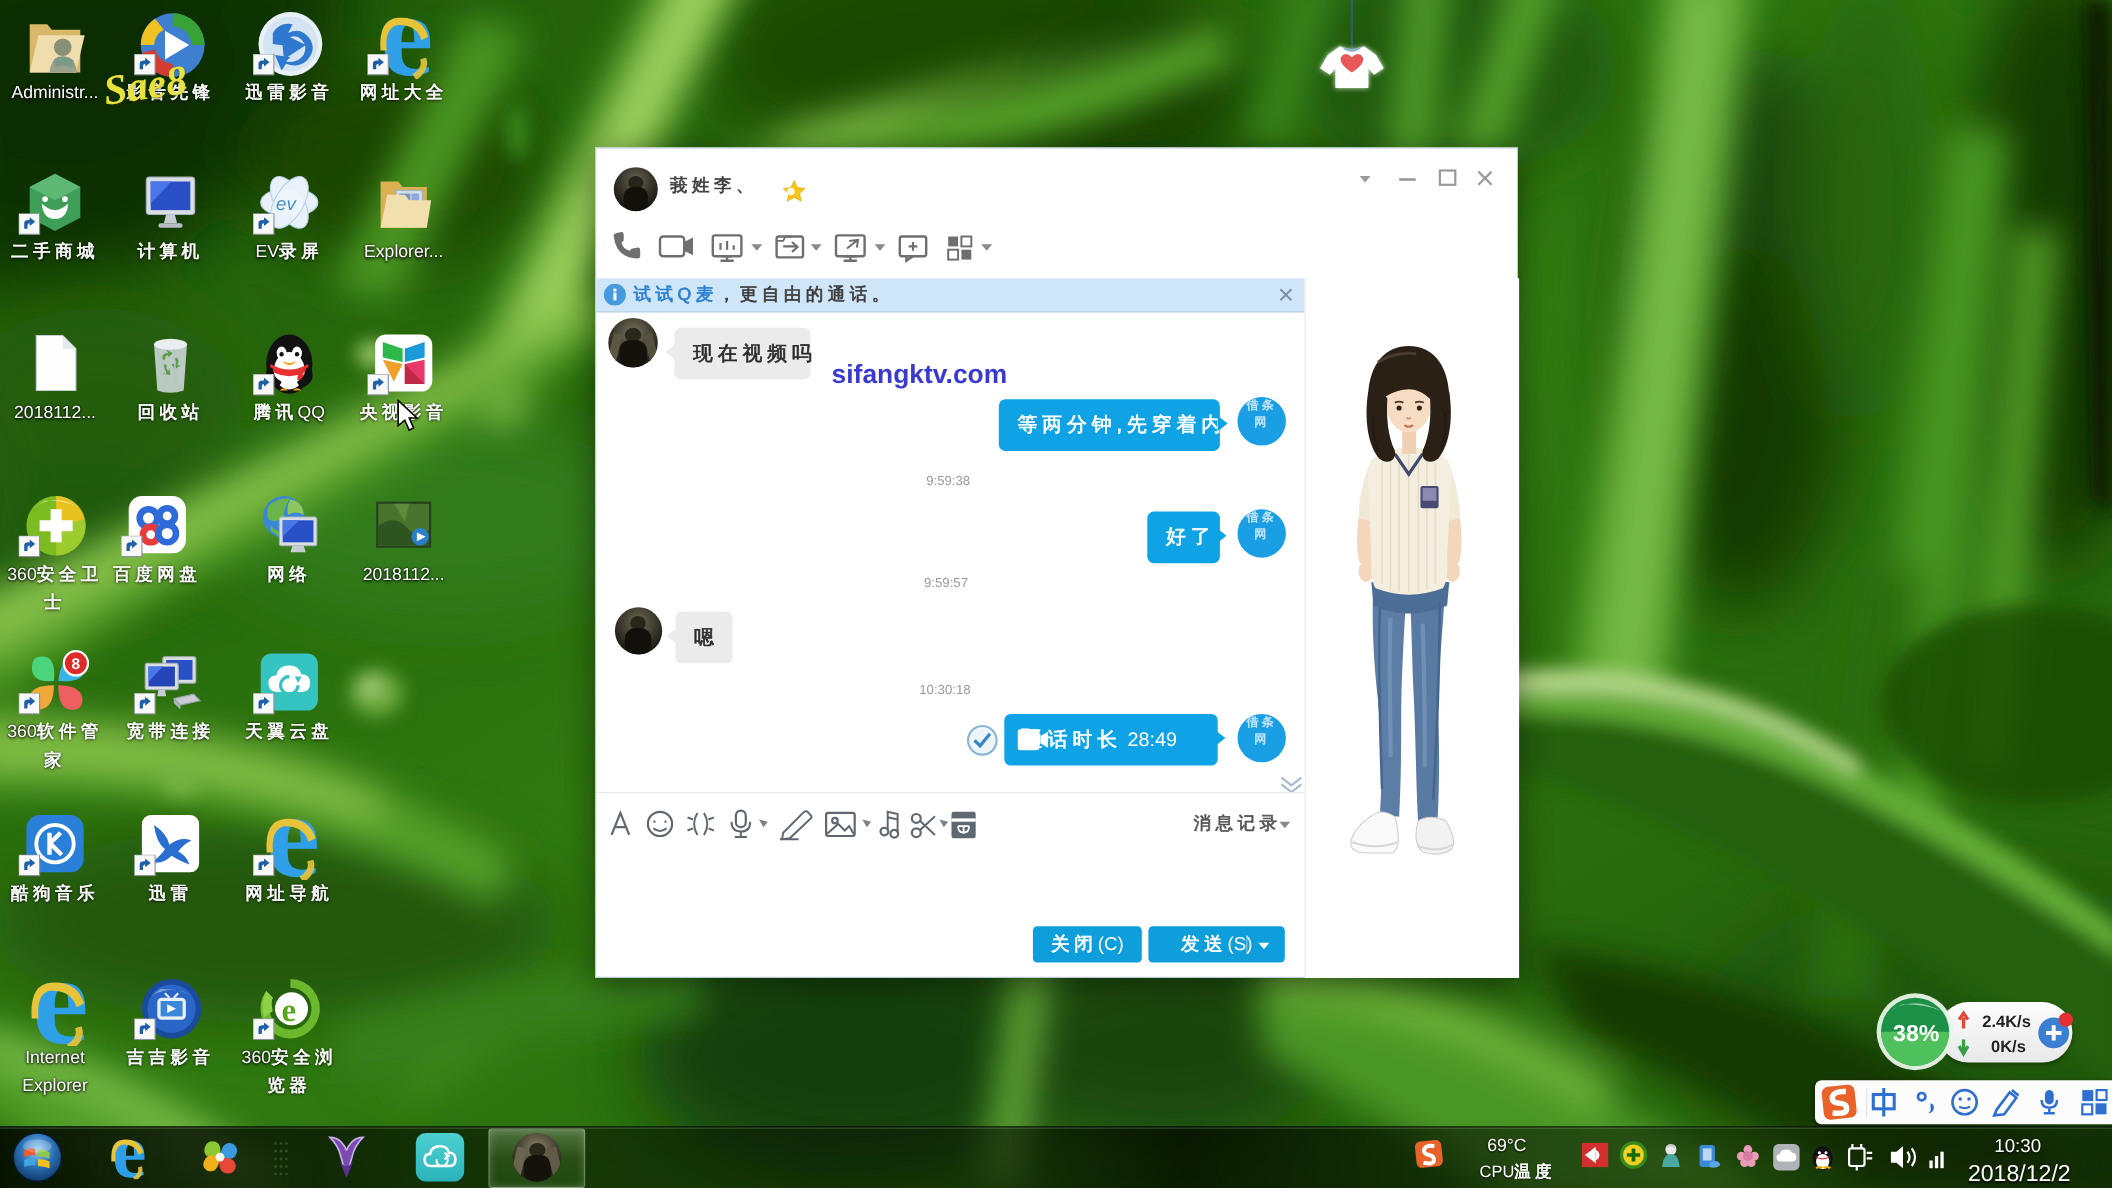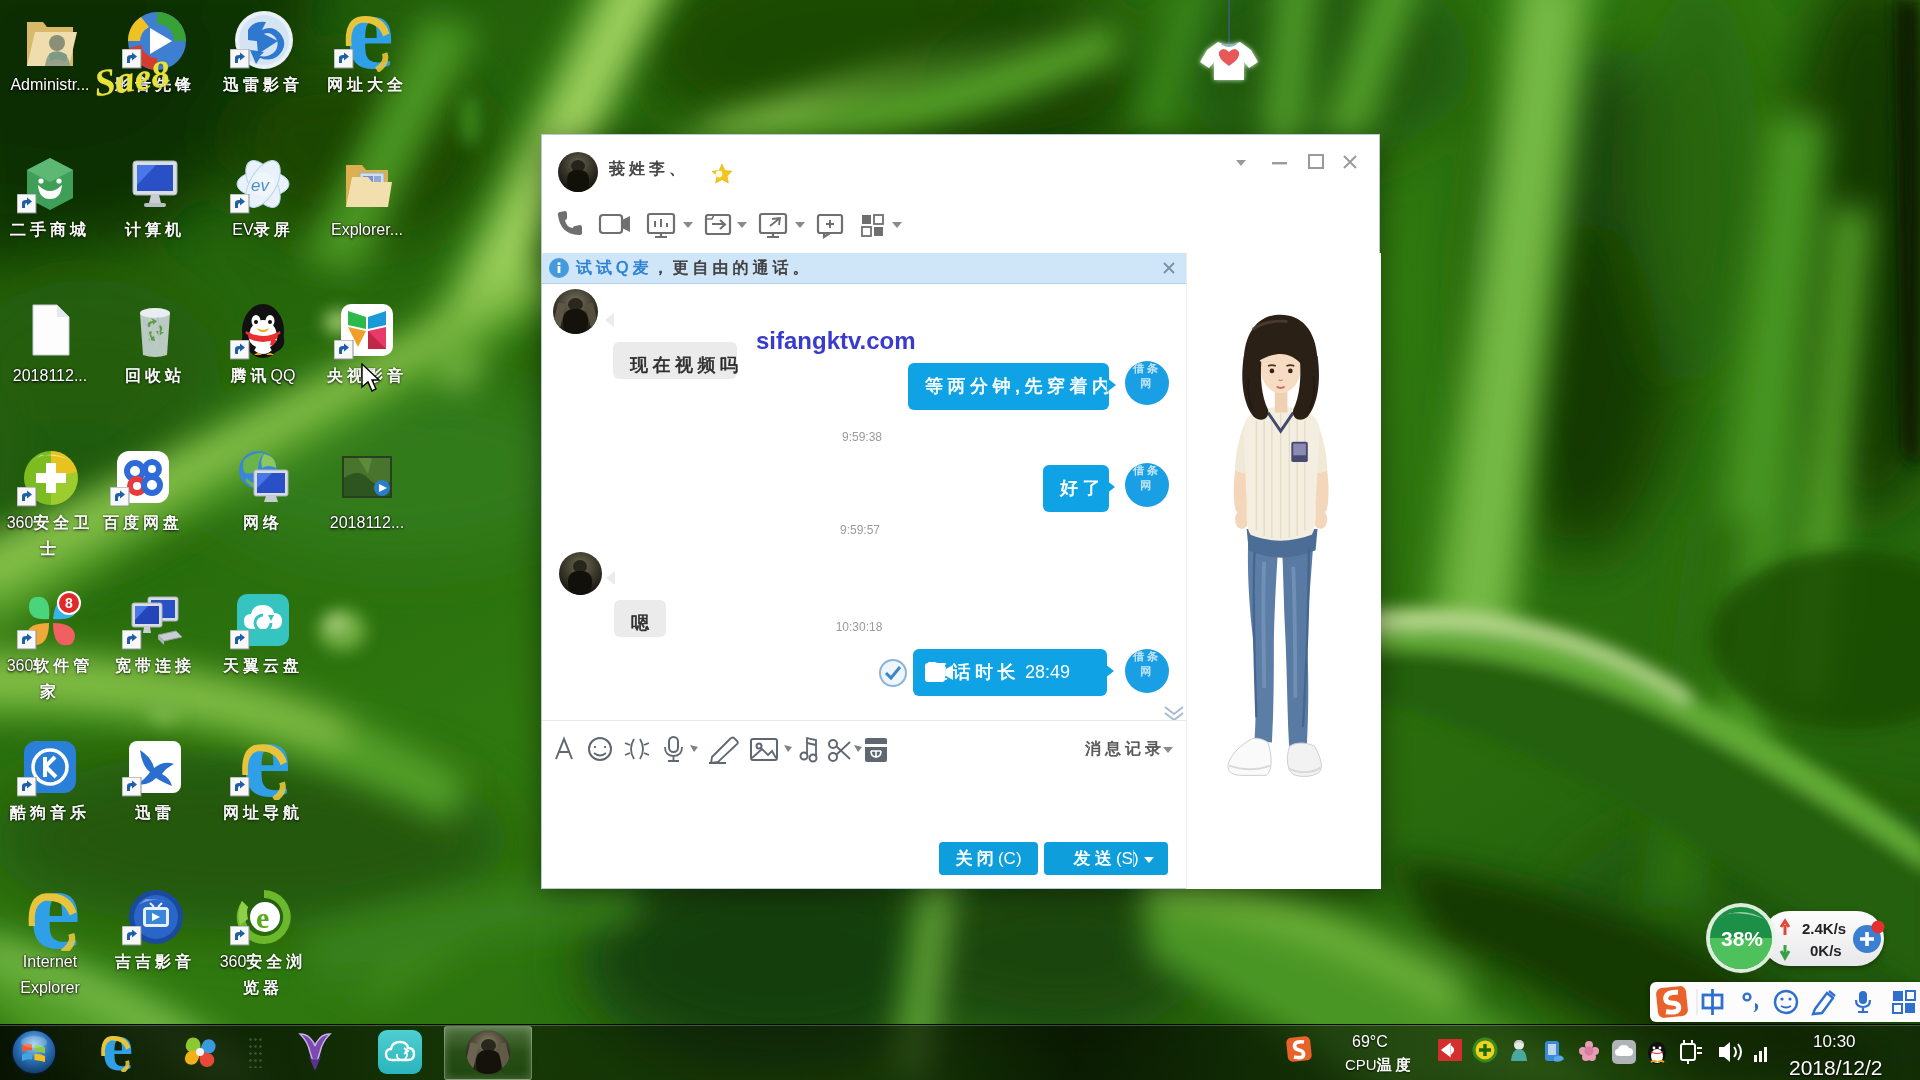--- a/index.html
+++ b/index.html
@@ -14,21 +14,21 @@
   
   #win{position:absolute;left:541px;top:134px;width:839px;height:755px;background:#fff;
     border:1px solid #b9c9d5;box-sizing:border-box;box-shadow:0 6px 28px rgba(0,0,0,.45);}
   #rpanel{position:absolute;left:644px;top:118px;width:194px;height:636px;background:#fff;
     border-left:1px solid #ececec;}
   #infobar{position:absolute;left:0;top:118px;width:644px;height:30px;background:#cfe5f8;
     border-bottom:1px solid #b5d2ec;}
   .bub{position:absolute;font-size:18px;color:#fff;background:#0fa3e5;border-radius:6px;
     line-height:47px;height:47px;padding:0 17px;white-space:nowrap;box-sizing:border-box;text-align:center;}
   .bubL{position:absolute;font-size:18px;color:#2b2b2b;background:#ebebeb;border-radius:6px;
-    line-height:47px;height:37px;padding:0 17px;white-space:nowrap;box-sizing:border-box;text-align:center;margin-top:44px;}
+    line-height:47px;height:47px;padding:0 17px;white-space:nowrap;box-sizing:border-box;text-align:center;}
   .tim{position:absolute;width:200px;text-align:center;font-size:12px;color:#9a9a9a;}
   .av{position:absolute;border-radius:50%;overflow:hidden;}
   .bav{position:absolute;width:44px;height:44px;border-radius:50%;background:#1b9fe4;
     color:rgba(255,255,255,.55);font-size:12px;text-align:center;line-height:15px;
     padding-top:0;box-sizing:border-box;overflow:hidden;}
   .tailR{position:absolute;width:0;height:0;border-top:7px solid transparent;
     border-bottom:7px solid transparent;border-left:9px solid #0fa3e5;}
   .tailL{position:absolute;width:0;height:0;border-top:7px solid transparent;
     border-bottom:7px solid transparent;border-right:9px solid #ebebeb;}
   .btn{position:absolute;height:33px;background:#0d9edb;border-radius:4px;color:#fff;

